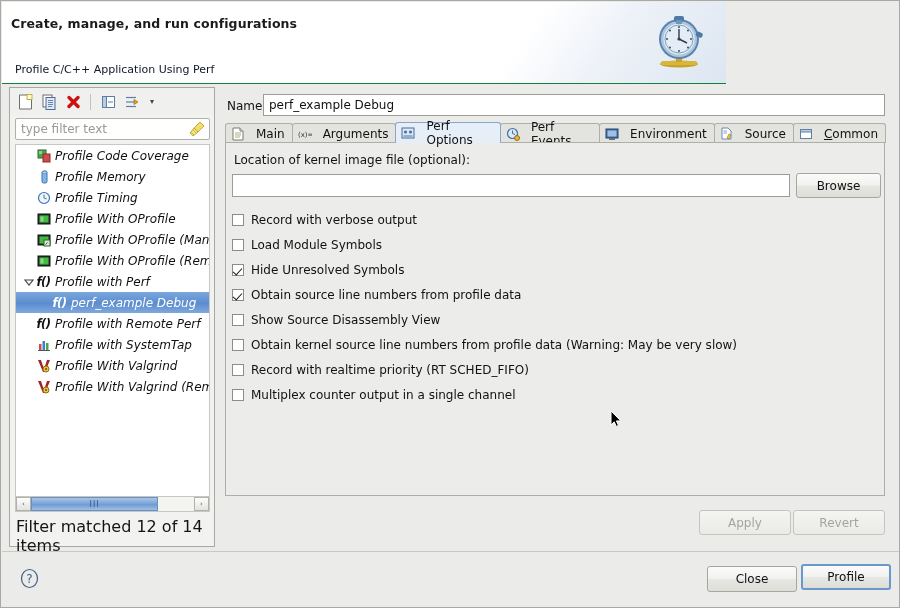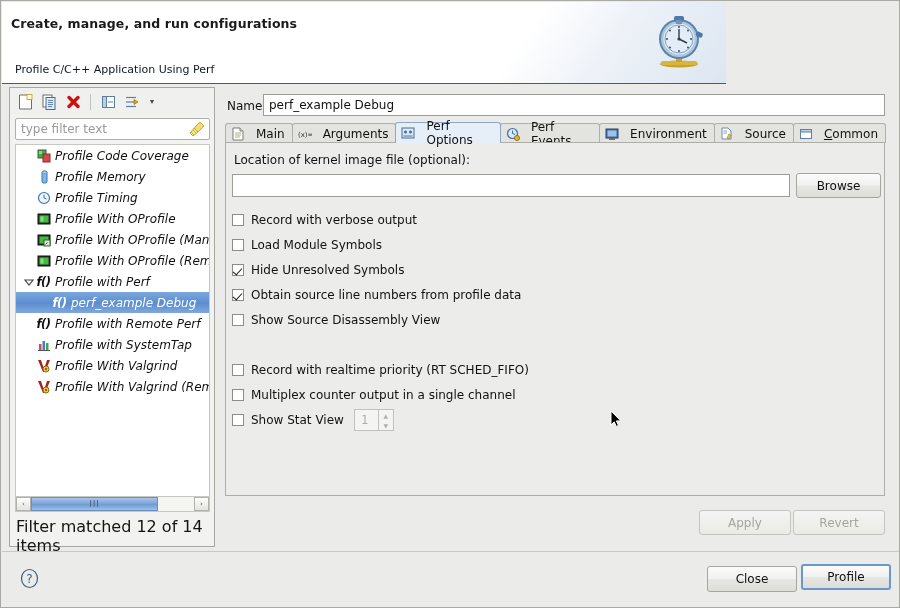--- a/index.html
+++ b/index.html
@@ -633,38 +633,31 @@
       <span class="chk-label">Obtain source line numbers from profile data</span>
     </div>
     <div class="chk-row" style="top:118px">
       <span class="chkbox checked"></span>
       <span class="chk-label">Hide Unresolved Symbols</span>
     </div>
     <div class="chk-row" style="top:168px">
       <span class="chkbox"></span>
       <span class="chk-label">Show Source Disassembly View</span>
     </div>
+    <div class="chk-row" style="top:193px">
+      <span class="chkbox"></span>
+      <span class="chk-label">Obtain kernel source line numbers from profile data (Warning: May be very slow)</span>
+    </div>
     <div class="chk-row" style="top:218px">
       <span class="chkbox"></span>
       <span class="chk-label">Record with realtime priority (RT SCHED_FIFO)</span>
     </div>
     <div class="chk-row" style="top:243px">
       <span class="chkbox"></span>
       <span class="chk-label">Multiplex counter output in a single channel</span>
-    </div>
-    <div class="chk-row" style="top:268px">
-      <span class="chkbox"></span>
-      <span class="chk-label">Show Stat View</span>
-      <span class="spinner">
-        <span class="spinner-val">1</span>
-        <span class="spinner-btns">
-          <span class="spin-up">▲</span>
-          <span class="spin-dn">▼</span>
-        </span>
-      </span>
     </div>
   </div>
 
   <div class="btn apply-btn disabled">Apply</div>
   <div class="btn revert-btn disabled">Revert</div>
 
   <div class="footer-sep"></div>
 
   <svg class="help-icon" viewBox="0 0 21 21">
     <ellipse cx="10.5" cy="10.5" rx="8" ry="9" fill="none" stroke="#3f5f88" stroke-width="1.2"></ellipse>

